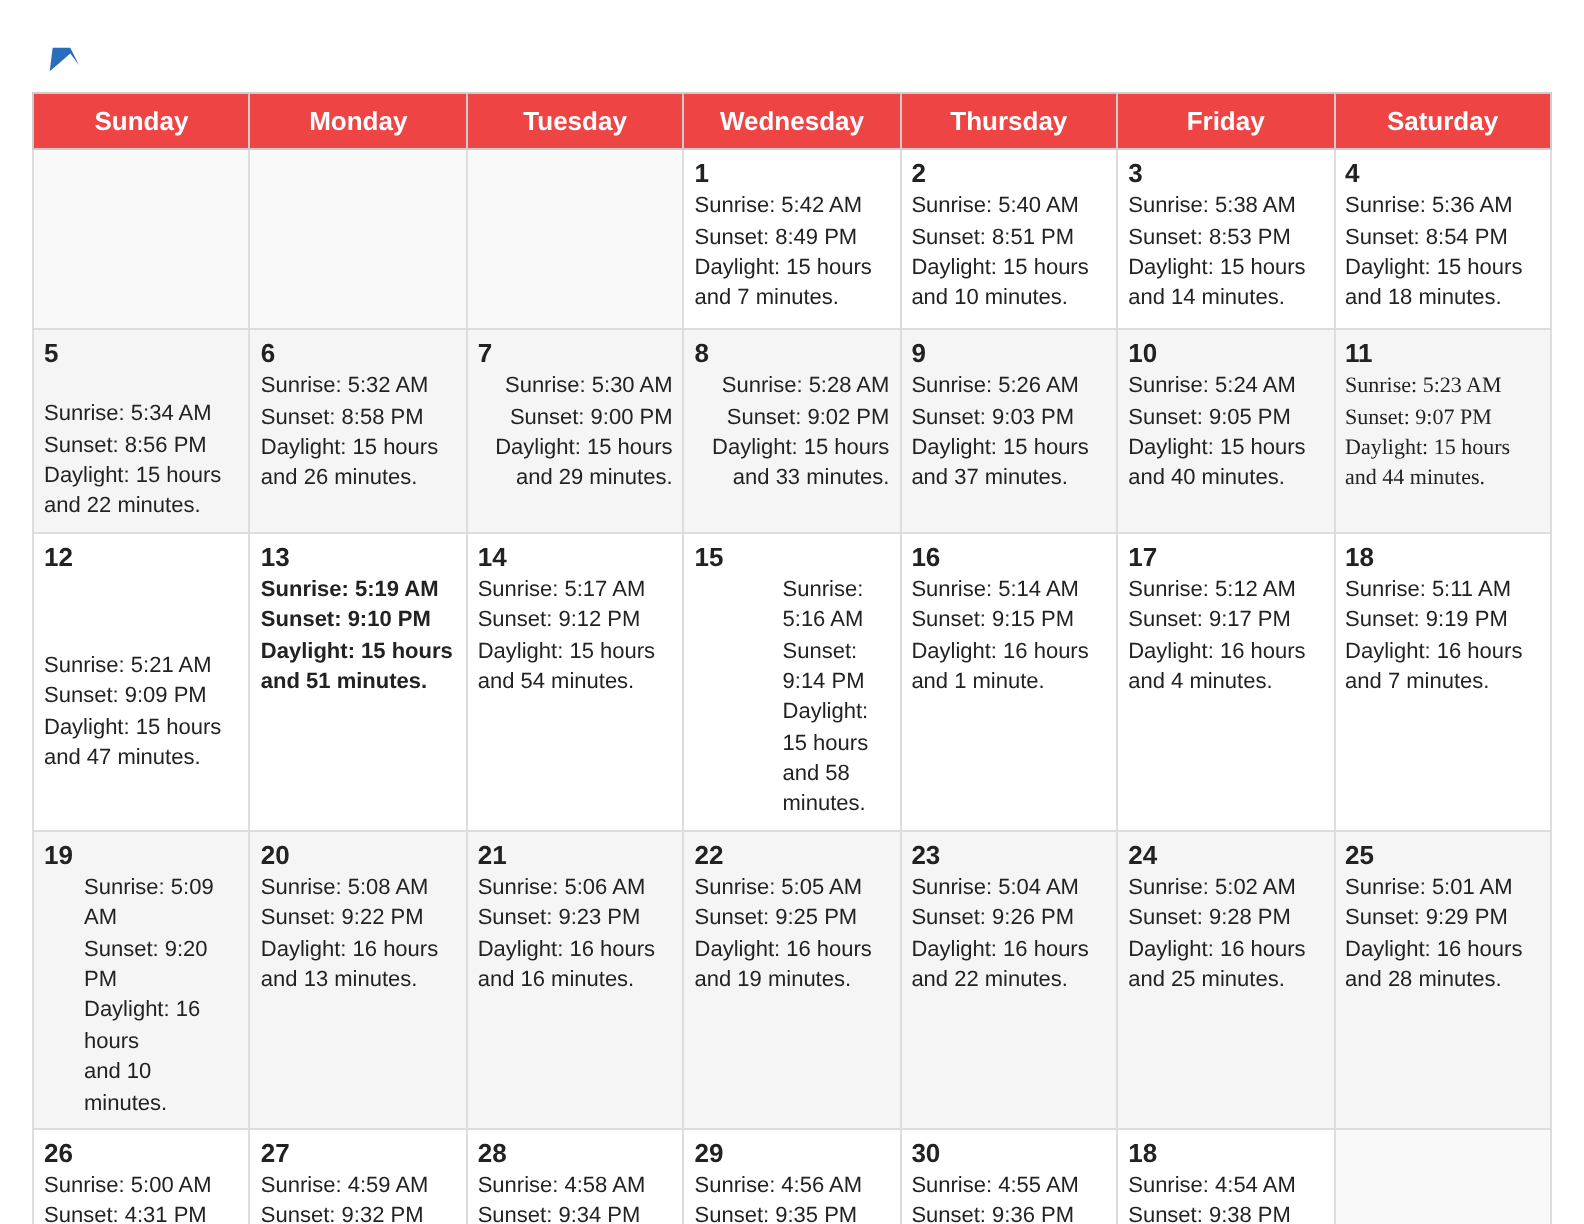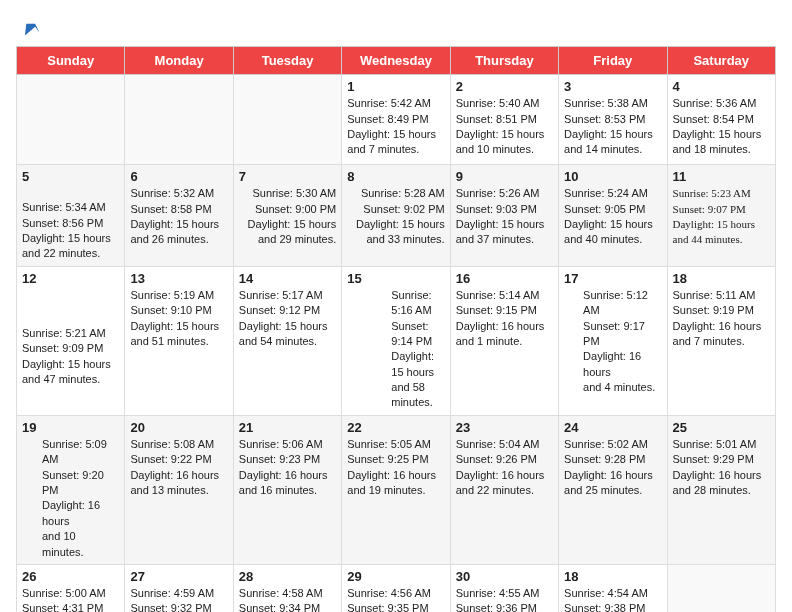--- a/index.html
+++ b/index.html
@@ -198,21 +198,21 @@
       <tr>
         <td>
           <div class="day-num">12</div>
           <div class="day-info" style="white-space: pre-line; margin-top: 40px;">Sunrise: 5:21 AM
 Sunset: 9:09 PM
 Daylight: 15 hours
 and 47 minutes.</div>
         </td>
         <td>
           <div class="day-num">13</div>
-          <div class="day-info" style="white-space: pre-line;">Sunrise: 5:19 AM
+          <div class="day-info" style="white-space: pre-line; font-weight: bold;">Sunrise: 5:19 AM
 Sunset: 9:10 PM
 Daylight: 15 hours
 and 51 minutes.</div>
         </td>
         <td>
           <div class="day-num">14</div>
           <div class="day-info" style="white-space: pre-line;">Sunrise: 5:17 AM
 Sunset: 9:12 PM
 Daylight: 15 hours
 and 54 minutes.</div>
@@ -226,21 +226,21 @@
         </td>
         <td>
           <div class="day-num">16</div>
           <div class="day-info" style="white-space: pre-line;">Sunrise: 5:14 AM
 Sunset: 9:15 PM
 Daylight: 16 hours
 and 1 minute.</div>
         </td>
         <td>
           <div class="day-num">17</div>
-          <div class="day-info" style="white-space: pre-line; margin-left: 19px;">Sunrise: 5:12 AM
+          <div class="day-info" style="white-space: pre-line;">Sunrise: 5:12 AM
 Sunset: 9:17 PM
 Daylight: 16 hours
 and 4 minutes.</div>
         </td>
         <td>
           <div class="day-num">18</div>
           <div class="day-info" style="white-space: pre-line;">Sunrise: 5:11 AM
 Sunset: 9:19 PM
 Daylight: 16 hours
 and 7 minutes.</div>

